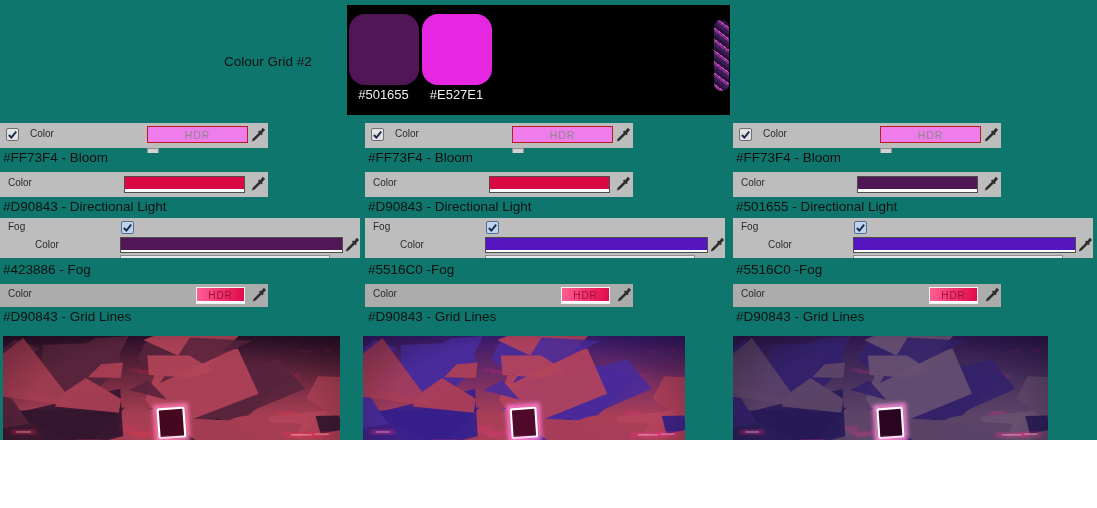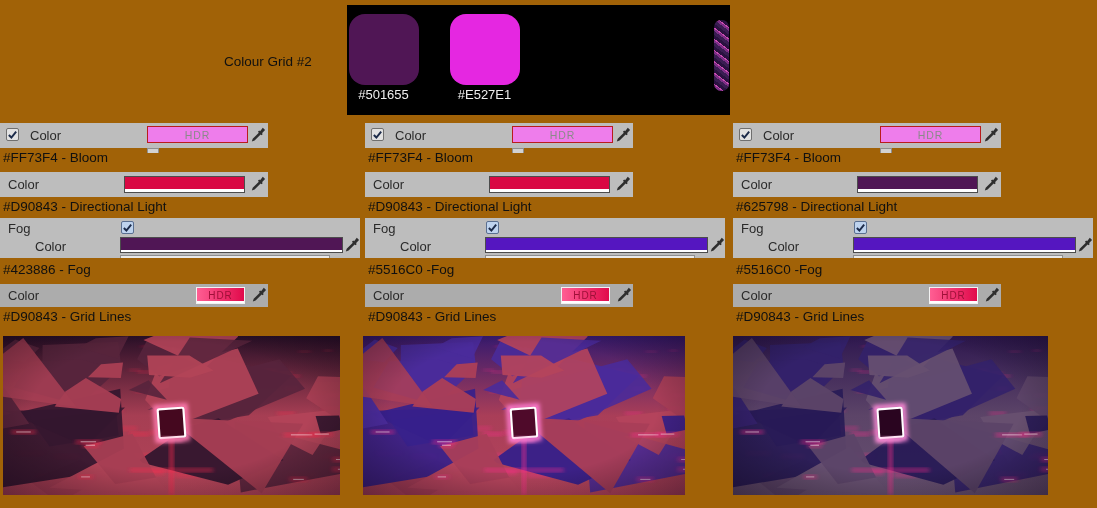--- a/index.html
+++ b/index.html
@@ -1,34 +1,34 @@
 <!DOCTYPE html>
 <html><head>
 <meta charset="utf-8">
 <style>
   html,body{margin:0;padding:0;background:#ffffff;}
-  #stage{position:relative;width:1097px;height:508px;background:#a16207;
+  #stage{position:relative;width:1097px;height:440px;background:#0f766e;
          font-family:"Liberation Sans",sans-serif;overflow:hidden;}
 
   
   #palette-panel{position:absolute;left:347px;top:5px;width:383px;height:110px;
-    background:#000;display:flex;align-items:flex-start;padding-top:9px;box-sizing:border-box;gap:28px;}
+    background:#000;display:flex;align-items:flex-start;padding-top:9px;box-sizing:border-box;}
   .swatch-cell{width:73px;display:flex;flex-direction:column;align-items:center;}
   .swatch{width:70px;height:71px;border-radius:16px;}
   .swatch-label{margin-top:3px;font-size:13px;color:#efefef;line-height:14px;}
   #panel-sliver{position:absolute;right:1px;top:15px;width:15px;height:71px;border-radius:7px;
     background:repeating-linear-gradient(37deg,#3a1d52 0 3px,#7c2f86 3px 5px,#c94ab0 5px 6px,#2a1140 6px 9px);}
   #grid-title{position:absolute;left:224px;top:54px;font-size:13.5px;color:#101010;}
 
   
   .insp-row{position:absolute;background:#bdbdbd;box-sizing:border-box;}
   .row-std{width:268px;height:25px;}
   .row-grid{width:268px;height:23px;background:#acacac;}
   .row-fog{width:360px;height:40px;}
-  .row-label{position:absolute;font-size:13px;color:#2a2a2a;top:5px;left:8px;white-space:nowrap;}
+  .row-label{position:absolute;font-size:10px;color:#2a2a2a;top:5px;left:8px;white-space:nowrap;}
   .caption{position:absolute;font-size:13.5px;color:#101010;white-space:nowrap;}
 
   .checkbox{position:absolute;width:13px;height:13px;background:#e2e2e2;border:1px solid #6f6f6f;
     border-radius:2px;display:flex;align-items:center;justify-content:center;box-sizing:border-box;}
   .checkbox.blue{background:#bed3ee;border-color:#5a6f90;}
   .checkbox svg{display:block;}
 
   .hdr-swatch{position:absolute;height:17px;border:1px solid #b91c1c;box-sizing:border-box;
     display:flex;align-items:center;justify-content:center;}
   .hdr-text{font-size:10.5px;letter-spacing:1px;color:#8a8a8a;}
@@ -204,21 +204,21 @@
 
   <div class="insp-row row-std" style="left:733px;top:172px">
     <span class="row-label">Color</span>
     <span class="color-swatch" style="left: 124px; top: 4px; width: 121px; background: rgb(80, 22, 85);">
       <span class="alpha-strip"></span>
     </span>
     <span class="eyedropper" style="left:251px;top:4px"><svg viewBox="0 0 16 16">
             <path d="M12.6 0.9 l2.4 2.4 -3.3 3.3 0.9 0.9 -1.4 1.4 -0.9-0.9 -6.5 6.5 -2.9 0.9 0.9-2.9 6.5-6.5 -0.9-0.9 1.4-1.4 0.9 0.9 z" fill="#2e2e2e"></path>
           </svg></span>
   </div>
-  <div class="caption" style="left:736px;top:199px">#625798 - Directional Light</div>
+  <div class="caption" style="left:736px;top:199px">#501655 - Directional Light</div>
 
   <div class="insp-row row-fog" style="left:733px;top:218px">
     <span class="row-label" style="top:3px">Fog</span>
     <span class="checkbox blue" style="left:121px;top:3px">
           <svg width="11" height="11" viewBox="0 0 12 12">
             <polyline points="2,6.5 4.8,9.3 10,2.8" fill="none" stroke="#1c2b4a" stroke-width="2.1"></polyline>
           </svg>
         </span>
     <span class="row-label" style="left:35px;top:21px">Color</span>
     <span class="color-swatch" style="left: 120px; top: 19px; width: 223px; height: 16px; background: rgb(85, 22, 192);">

